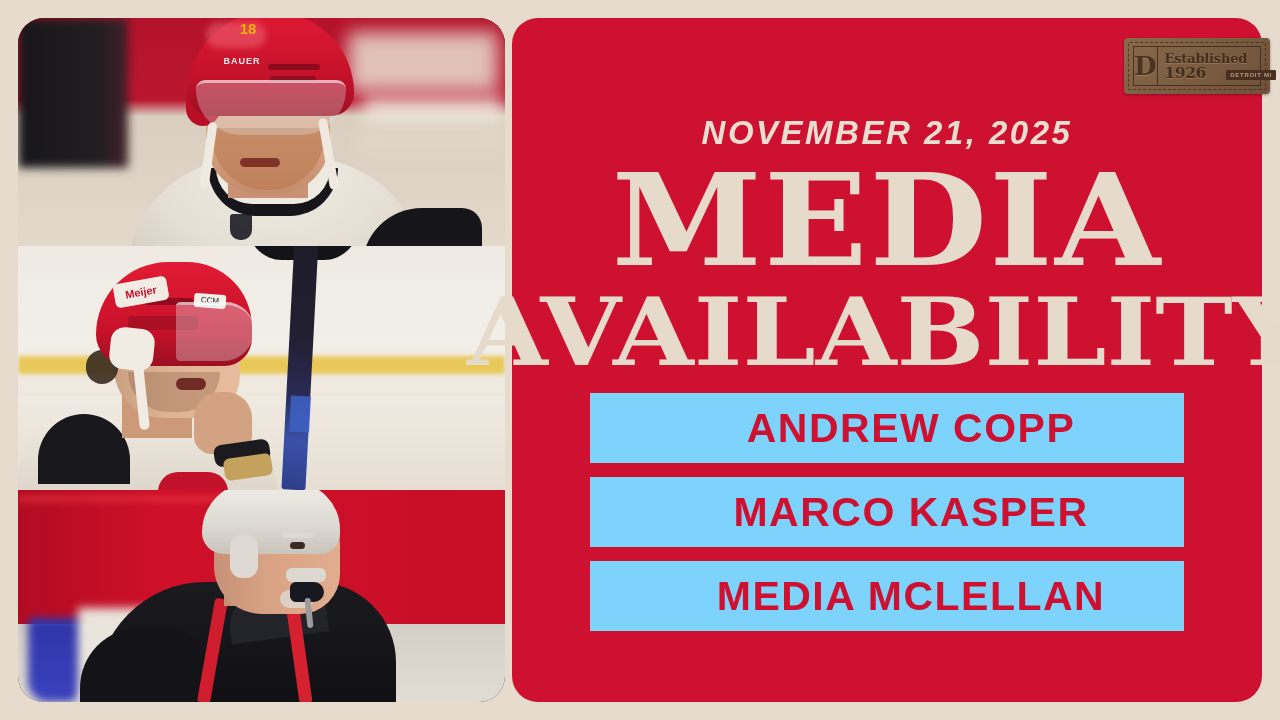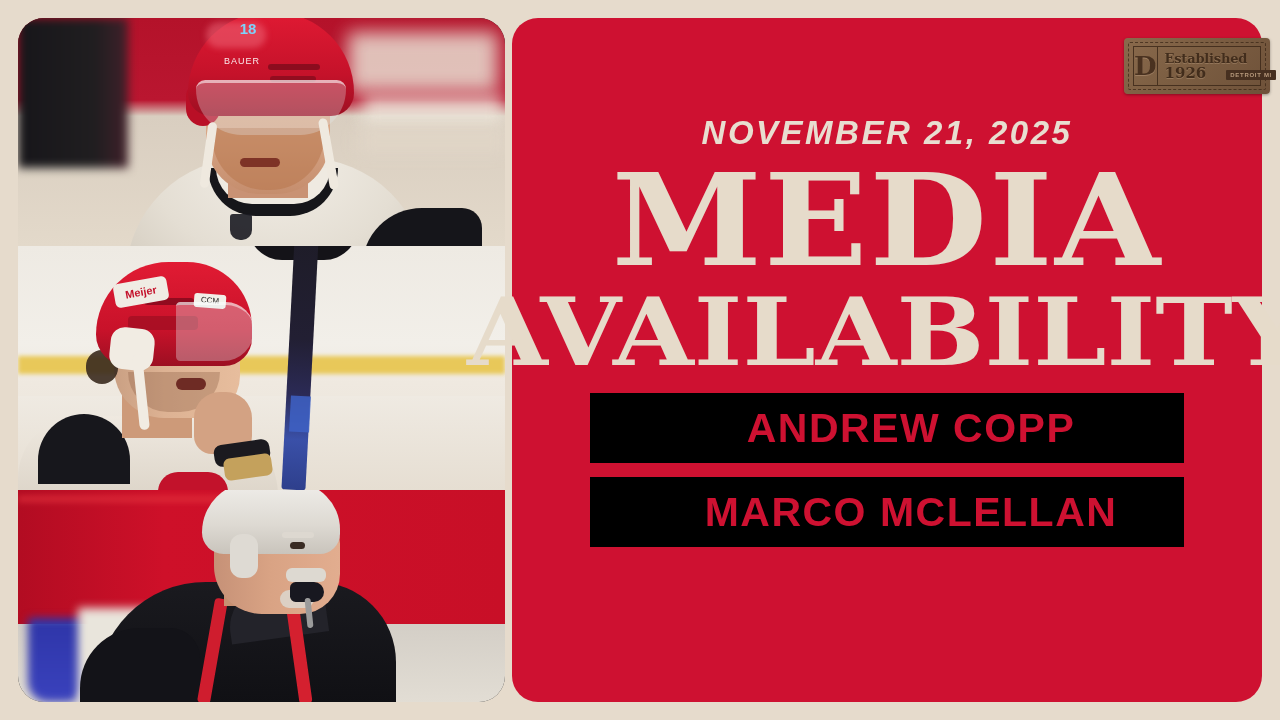--- a/index.html
+++ b/index.html
@@ -133,26 +133,26 @@
   .p1-helmet-vent {
     position: absolute; left: 250px; top: 46px; width: 52px; height: 6px;
     background: #7d0b1b; border-radius: 4px; opacity: .8;
   }
   .p1-helmet-vent2 {
     position: absolute; left: 252px; top: 58px; width: 46px; height: 6px;
     background: #7d0b1b; border-radius: 4px; opacity: .7;
   }
   .p1-brand {
     position: absolute; left: 196px; top: 38px; width: 56px; height: 11px;
-    color: #fff; font-size: 9px; letter-spacing: 1px; font-weight: normal;
+    color: #fff; font-size: 9px; letter-spacing: 1px; font-weight: bold;
     text-align: center; line-height: 11px; opacity: .9;
   }
   .p1-number {
     position: absolute; left: 208px; top: 2px; width: 44px; height: 16px;
-    color: #7dd3fc; font-size: 15px; font-weight: bold; text-align: center;
+    color: #eab308; font-size: 15px; font-weight: bold; text-align: center;
     font-family: "Liberation Sans", sans-serif;
   }
   .p1-visor {
     position: absolute; left: 178px; top: 62px; width: 150px; height: 52px;
     background: rgba(228,236,240,.30);
     border-top: 3px solid rgba(255,255,255,.55);
     border-radius: 10px 10px 50px 50px;
   }
   .p1-chinstrapL {
     position: absolute; left: 186px; top: 104px; width: 9px; height: 66px;
@@ -423,21 +423,21 @@
 
   .name-list {
     position: absolute;
     left: 78px;
     top: 375px;
     width: 594px;
   }
   .name-bar {
     height: 70px;
     margin-bottom: 14px;
-    background: #000000;
+    background: #7dd3fc;
     display: flex;
     align-items: center;
     justify-content: center;
     padding-left: 48px;
   }
   .name-bar-text {
     color: #ce1131;
     font-family: "Liberation Sans", sans-serif;
     font-weight: bold;
     font-size: 41px;
@@ -624,21 +624,24 @@
     <div class="date">NOVEMBER 21, 2025</div>
 
     <div class="headline-1">MEDIA</div>
     <div class="headline-2">AVAILABILITY</div>
 
     <div class="name-list">
       <div class="name-bar">
         <span class="name-bar-text">ANDREW COPP</span>
       </div>
       <div class="name-bar">
-        <span class="name-bar-text">MARCO MCLELLAN</span>
+        <span class="name-bar-text">MARCO KASPER</span>
+      </div>
+      <div class="name-bar">
+        <span class="name-bar-text">MEDIA MCLELLAN</span>
       </div>
     </div>
 
   </div>
 
   <div class="badge">
     <div class="badge-stitch"></div>
     <div class="badge-inner">
       <div class="badge-left">
         <span class="badge-d">D</span>

